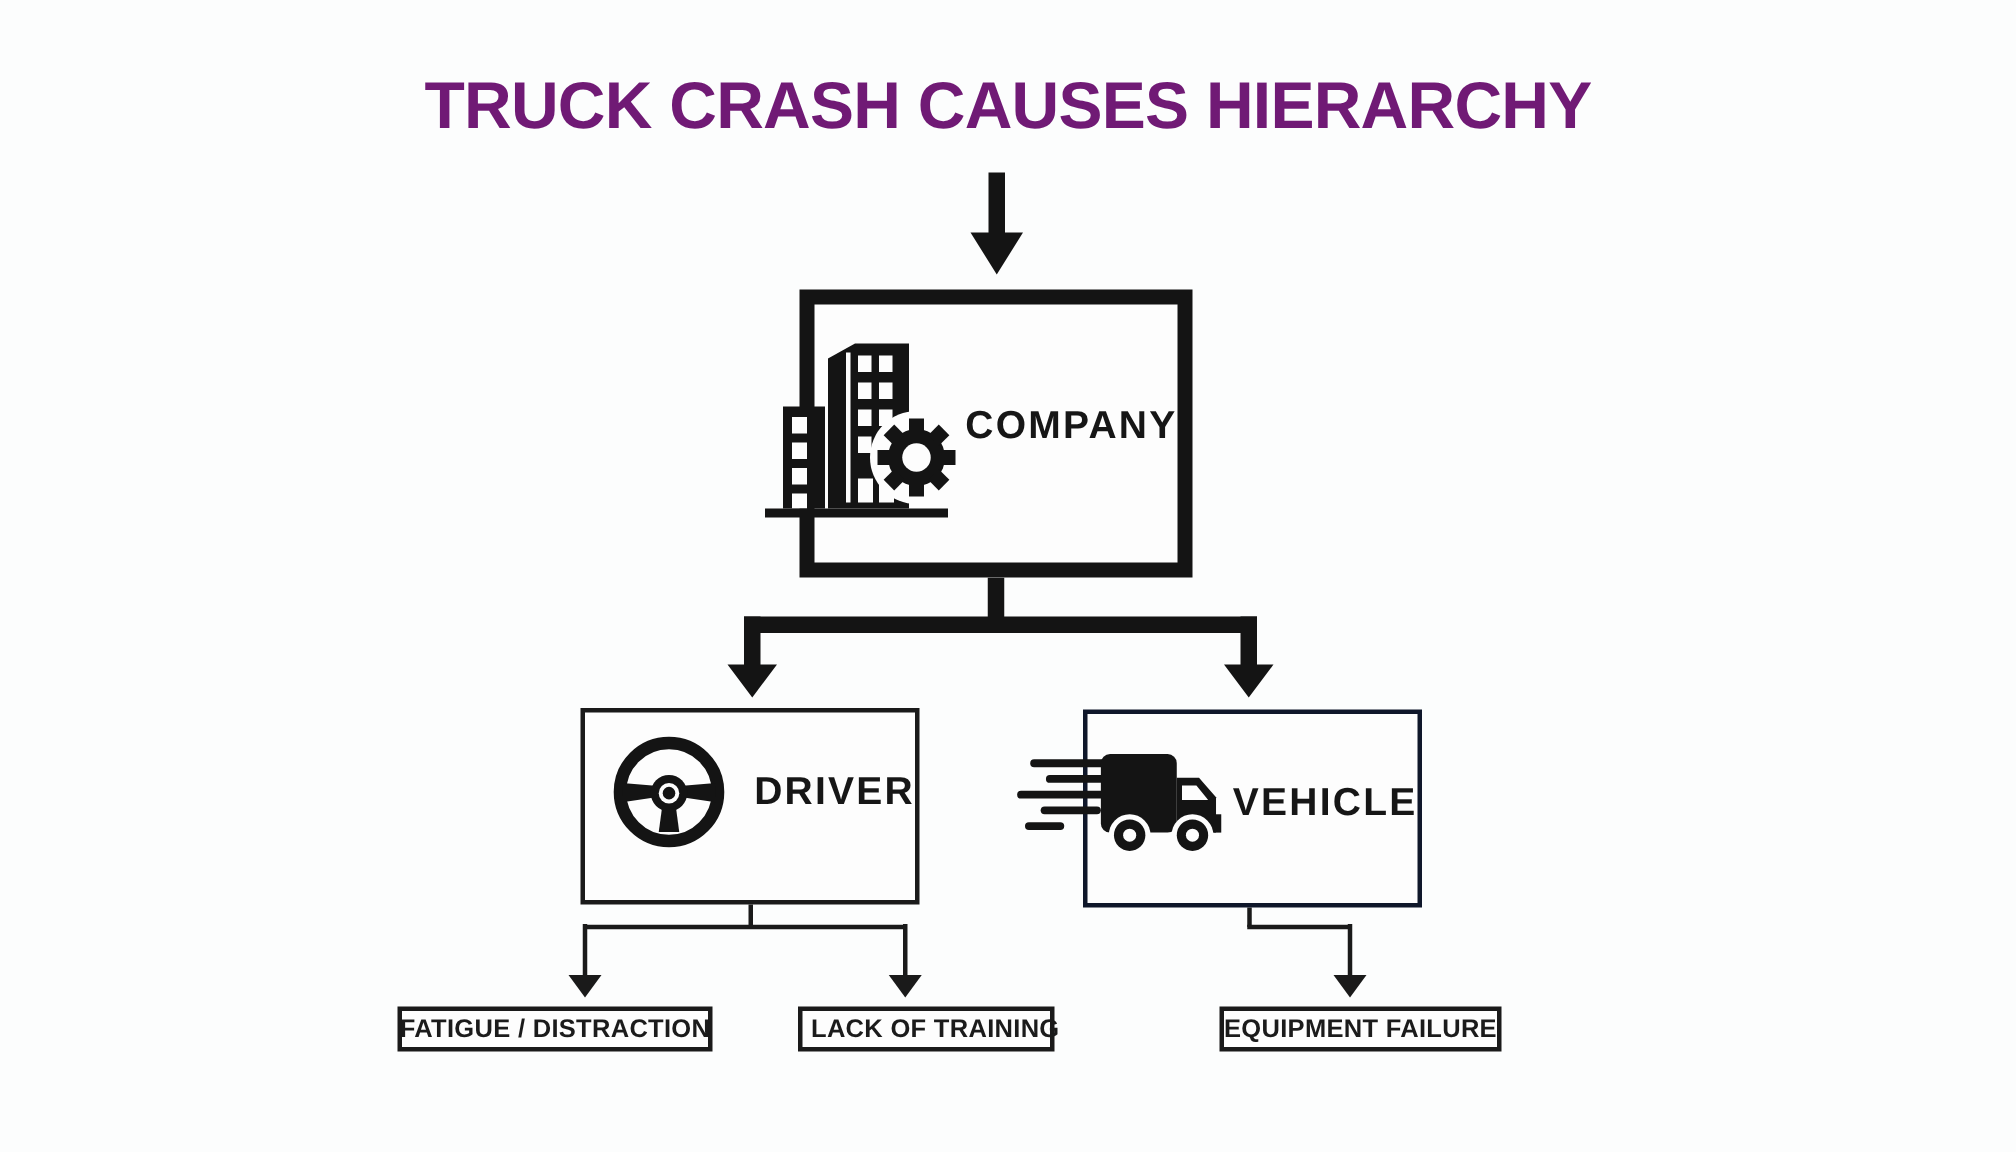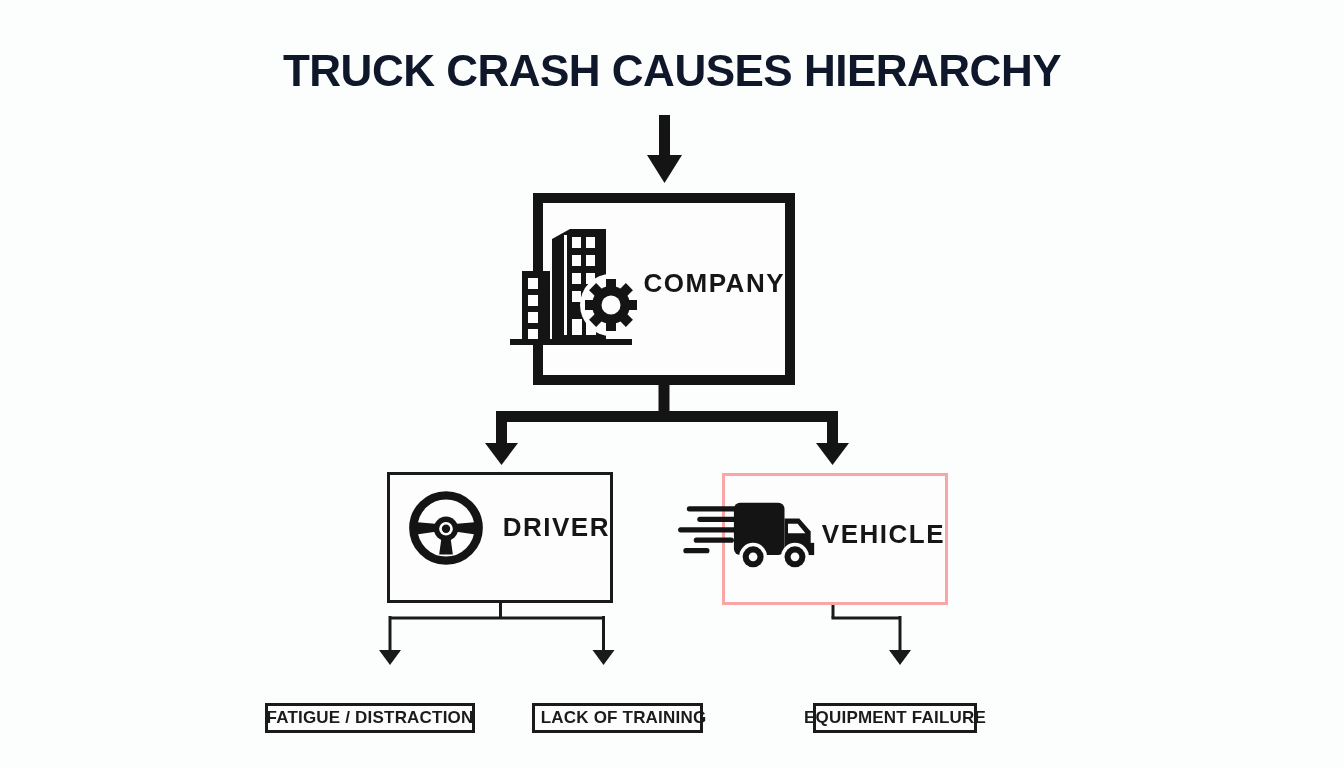--- a/index.html
+++ b/index.html
@@ -16,21 +16,21 @@
     color:#141414;
   }
   .title{
     position:absolute;
     left:0;right:0;top:46px;
     margin:0;
     text-align:center;
     font-size:44px;
     font-weight:bold;
     letter-spacing:-0.5px;
-    color:#0f172a;
+    color:#701a75;
   }
   svg.connectors{
     position:absolute;left:0;top:0;
     width:1344px;height:768px;
     pointer-events:none;
   }
   .node{
     position:absolute;
     background:#fdfdfd;
     box-sizing:border-box;
@@ -43,21 +43,21 @@
     border:10px solid #141414;
     padding-bottom:10px;
   }
   .node-driver{
     left:387px;top:472px;width:226px;height:131px;
     border:3px solid #1a1a1a;
     padding-bottom:20px;
   }
   .node-vehicle{
     left:722px;top:473px;width:226px;height:132px;
-    border:3px solid #fca5a5;
+    border:3px solid #0f172a;
     padding-bottom:8px;
   }
   .node .icon{flex:1 1 auto;display:flex;align-items:center;justify-content:center;width:100%;}
   .node-label{
     font-weight:bold;
     font-size:26px;
     letter-spacing:1.5px;
     color:#161616;
     line-height:1.05;
   }
@@ -66,25 +66,24 @@
     top:671px;height:30px;
     box-sizing:border-box;
     border:3px solid #1a1a1a;
     background:#fdfdfd;
     display:flex;align-items:center;justify-content:center;
     font-weight:bold;
     font-size:17px;
     letter-spacing:0.2px;
     color:#1b1b1b;
     white-space:nowrap;
-    margin-top:32px;
   }
   .leaf-fatigue{left:265px;width:210px;}
   .leaf-training{left:532px;width:171px;padding-left:12px;}
-  .leaf-equipment{left:813px;width:164px;}
+  .leaf-equipment{left:813px;width:188px;}
 </style>
 </head>
 <body>
 
 <div class="canvas">
 
   <h1 class="title">TRUCK CRASH CAUSES HIERARCHY</h1>
 
   <svg class="connectors" viewBox="0 0 1344 768">
 

